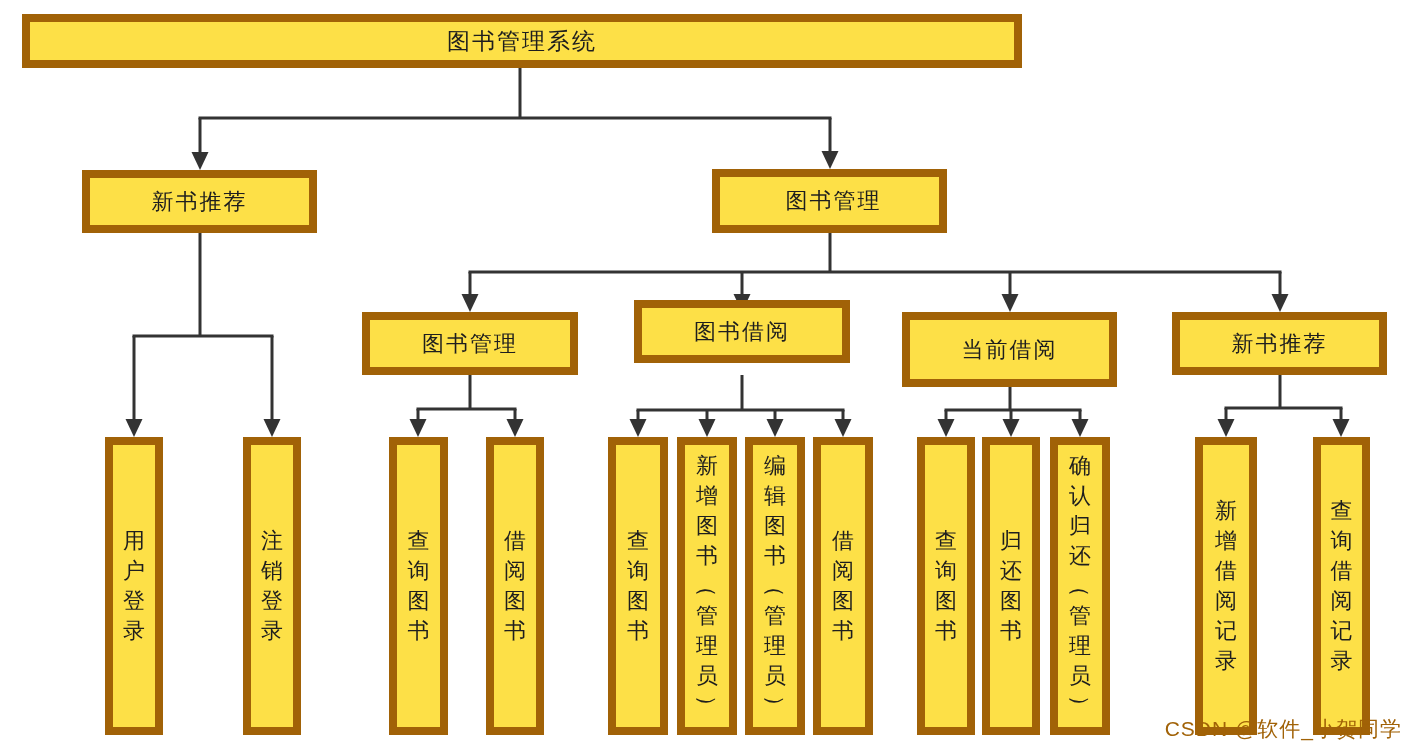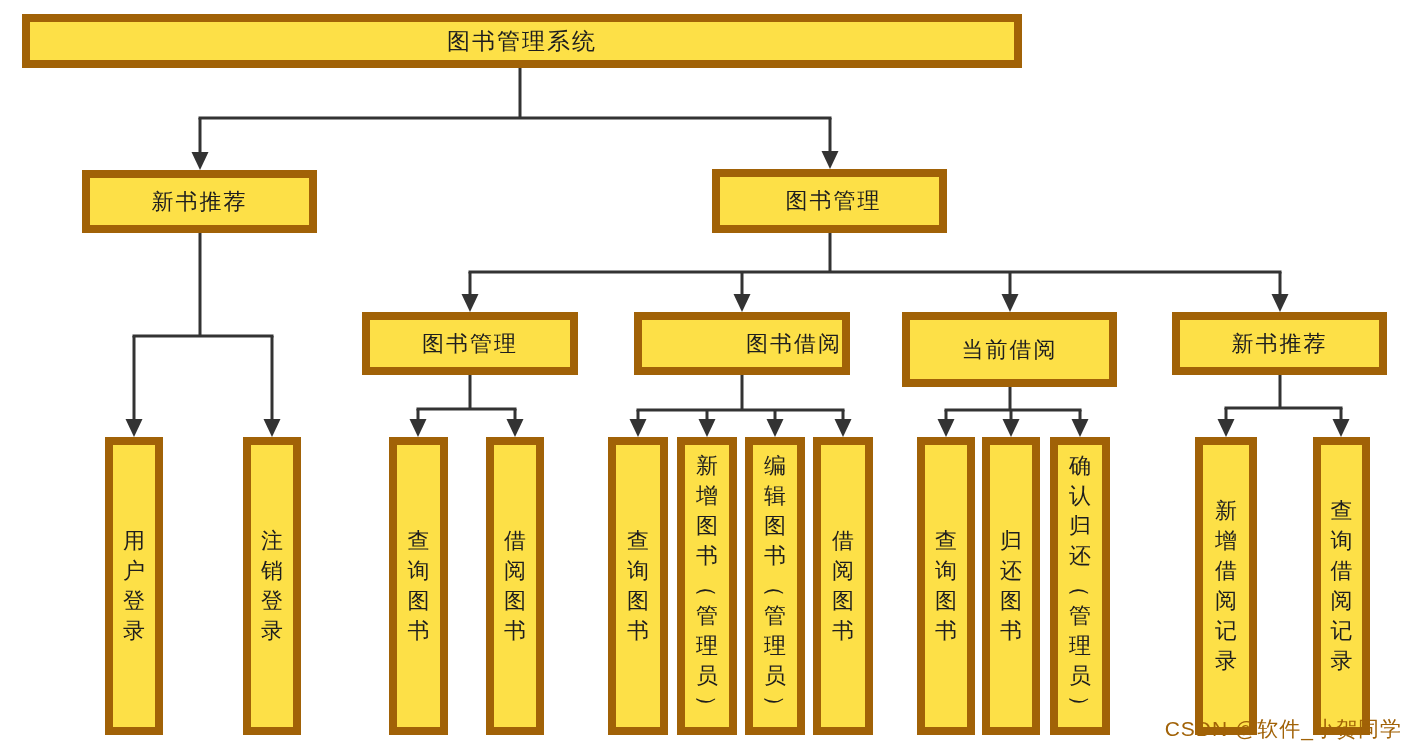--- a/index.html
+++ b/index.html
@@ -130,21 +130,21 @@
     </div>
     <div class="node h" style="left: 82px; top: 170px; width: 235px; height: 63px;">
       <div class="label">新书推荐</div>
     </div>
     <div class="node h" style="left: 712px; top: 169px; width: 235px; height: 64px; padding-left: 8px;">
       <div class="label">图书管理</div>
     </div>
     <div class="node h" style="left: 362px; top: 312px; width: 216px; height: 63px;">
       <div class="label">图书管理</div>
     </div>
-    <div class="node h" style="left: 634px; top: 312px; width: 216px; height: 63px; justify-content: flex-end;">
+    <div class="node h" style="left: 634px; top: 300px; width: 216px; height: 63px;">
       <div class="label">图书借阅</div>
     </div>
     <div class="node h" style="left: 902px; top: 312px; width: 215px; height: 75px;">
       <div class="label">当前借阅</div>
     </div>
     <div class="node h" style="left: 1172px; top: 312px; width: 215px; height: 63px;">
       <div class="label">新书推荐</div>
     </div>
     <div class="node v" style="left: 105px; top: 437px; width: 58px; height: 298px;">
       <div class="label">

